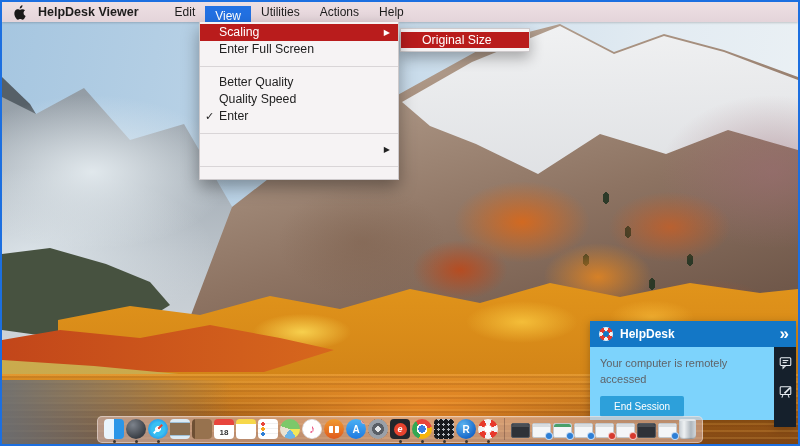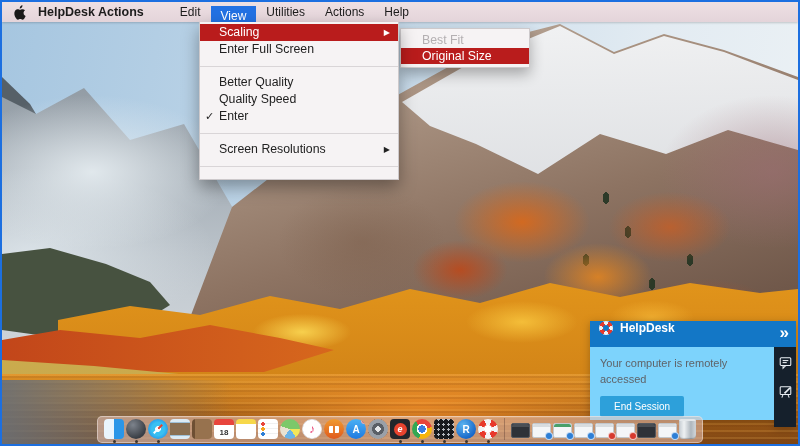--- a/index.html
+++ b/index.html
@@ -86,21 +86,21 @@
   .menu-sep::after{content:"";position:absolute;left:0;right:0;top:8px;height:1px;background:#d9d5d7;}
   .submenu{
     position:absolute;left:398px;top:26px;width:130px;z-index:49;
     background:#f6f3f4;border:1px solid #cdc9cb;
     box-shadow:0 6px 14px rgba(0,0,0,.3);padding:3px 0;font-size:12.3px;color:#222;
   }
   .submenu .menu-row{height:16px;line-height:16px;padding-left:21px;}
   .menu-row.disabled{color:#b4b0b2;}
   
   .hd-panel{position:absolute;left:588px;top:319px;width:206px;z-index:30;filter:drop-shadow(0 2px 4px rgba(0,0,0,.25));}
-  .hd-header{height:26px;background:#1377c6;display:flex;align-items:flex-start;color:#fff;}
+  .hd-header{height:26px;background:#1377c6;display:flex;align-items:center;color:#fff;}
   .hd-logo{width:14px;height:14px;border-radius:50%;margin:0 7px 0 9px;position:relative;
     background:conic-gradient(from 22deg,#e8392c 0 45deg,#f2f3f5 45deg 90deg,#e8392c 90deg 135deg,#f2f3f5 135deg 180deg,#e8392c 180deg 225deg,#f2f3f5 225deg 270deg,#e8392c 270deg 315deg,#f2f3f5 315deg);}
   .hd-logo::after{content:"";position:absolute;left:4px;top:4px;width:6px;height:6px;border-radius:50%;background:#1377c6;}
   .hd-title{font-size:12px;font-weight:bold;flex:1;}
   .hd-collapse{font-size:17px;font-weight:bold;padding:0 7px;line-height:24px;cursor:default;}
   .hd-body{position:absolute;left:0;top:26px;width:184px;height:73px;background:#7dd3fc;padding:9px 10px 0 10px;}
   .hd-msg{margin:0;font-size:11px;color:#5f6368;line-height:1.45;}
   .hd-btn{margin-top:8px;display:inline-block;background:#2da0da;color:#fff;font-size:10px;
     font-family:"Liberation Sans",sans-serif;border:none;padding:5px 14px;border-radius:2px;cursor:default;}
   .hd-side{position:absolute;right:0;top:26px;width:22px;height:80px;background:#15202c;
@@ -306,44 +306,43 @@
         </div>
       </div>
   </div>
 
   <div class="menubar">
     <span class="apple">
       <svg width="13" height="15" viewBox="0 0 17 20">
           <path fill="#1a1a1a" d="M13.9 10.6c0-2.2 1.8-3.3 1.9-3.3-1-1.5-2.6-1.7-3.2-1.7-1.4-.1-2.7.8-3.4.8-.7 0-1.8-.8-3-.8C4.7 5.6 3.2 6.5 2.4 7.9.7 10.7 2 14.9 3.6 17.2c.8 1.1 1.7 2.4 2.9 2.3 1.2 0 1.6-.7 3-.7s1.8.7 3 .7c1.3 0 2.1-1.1 2.8-2.3.9-1.3 1.3-2.6 1.3-2.7-.1 0-2.7-1-2.7-3.9zM11.5 3.3c.6-.8 1.1-1.9 1-3-.9 0-2.1.6-2.7 1.4-.6.7-1.1 1.8-1 2.9 1.1.1 2.1-.5 2.7-1.3z"></path>
         </svg>
     </span>
-    <span class="app-name">HelpDesk Actions</span>
+    <span class="app-name">HelpDesk Viewer</span>
     <div class="mb-items">
         <div class="mb-item">Edit</div>
         <div class="mb-item active">View</div>
         <div class="mb-item">Utilities</div>
         <div class="mb-item">Actions</div>
         <div class="mb-item">Help</div>
       </div>
   </div>
 
   <div class="dropdown">
       <div class="menu-row hl"><span>Scaling</span><span class="arrow">▶</span></div>
       <div class="menu-row"><span>Enter Full Screen</span></div>
       <div class="menu-sep"></div>
       <div class="menu-row"><span>Better Quality</span></div>
       <div class="menu-row"><span>Quality Speed</span></div>
       <div class="menu-row"><span class="check">✓</span><span>Enter</span></div>
       <div class="menu-sep"></div>
-      <div class="menu-row"><span>Screen Resolutions</span><span class="arrow">▶</span></div>
+      <div class="menu-row"><span class="arrow">▶</span></div>
       <div class="menu-sep"></div>
     </div>
 
   <div class="submenu">
-      <div class="menu-row disabled"><span>Best Fit</span></div>
       <div class="menu-row hl"><span>Original Size</span></div>
     </div>
 
   <div class="hd-panel">
     <div class="hd-header">
       <span class="hd-logo"></span>
       <span class="hd-title">HelpDesk</span>
       <span class="hd-collapse">»</span>
     </div>
     <div class="hd-body">

